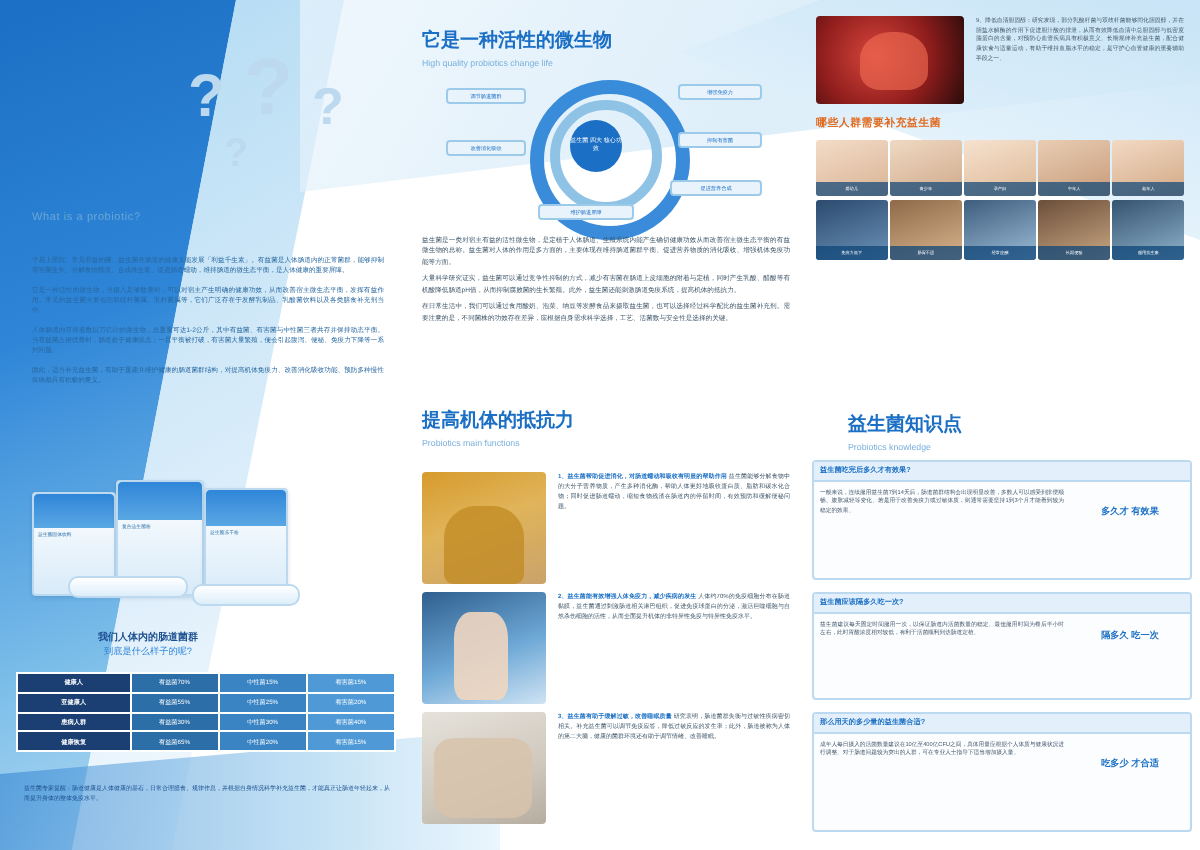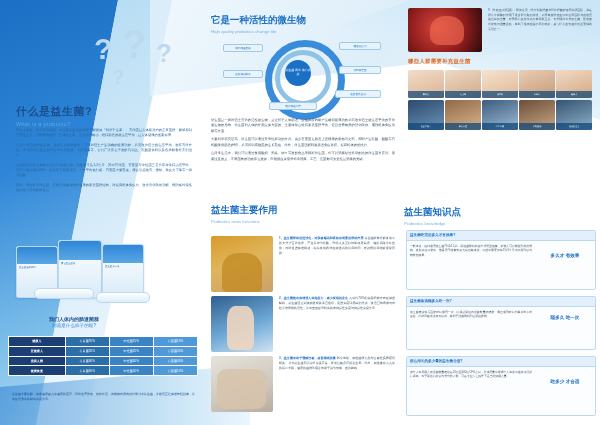--- a/index.html
+++ b/index.html
@@ -144,21 +144,21 @@
   .r-photos2{position:absolute;left:8px;top:100px;width:184px;height:30px;display:flex;gap:1.4px;}
   .p2{flex:1;border-radius:1.5px;overflow:hidden;position:relative;}
   .pA{background:linear-gradient(160deg,#2b4a6e,#6c93b8);}
   .pB{background:linear-gradient(160deg,#8e6a4a,#d8b48c);}
   .pC{background:linear-gradient(160deg,#3e5d7e,#9bbcd6);}
   .pD{background:linear-gradient(160deg,#6b4f3a,#caa782);}
   .pE{background:linear-gradient(160deg,#35536f,#8fb3cd);}
   .p2 .pl{position:absolute;left:0;right:0;bottom:0;height:7px;background:rgba(15,70,120,.75);
       color:#fff;font-size:2.1px;display:flex;align-items:center;justify-content:center;}
 
-  .r-title{position:absolute;left:4px;top:206px;}
+  .r-title{position:absolute;left:24px;top:206px;}
   .r-title .h{font-size:9.5px;font-weight:bold;color:#1b6fc4;}
   .r-title .e{font-size:4.4px;color:#7ab0dd;margin-top:2px;}
 
   .qcard{position:absolute;left:6px;width:188px;border:.7px solid #bcd9ef;border-radius:2px;background:#fbfdff;}
   .qc1{top:230px;height:58px;}
   .qc2{top:296px;height:52px;}
   .qc3{top:356px;height:58px;}
   .qhead{background:#e3f0fb;border-bottom:.7px solid #bcd9ef;font-size:3.6px;font-weight:bold;
          color:#1b6fc4;padding:2.4px 3px;}
   .qbody{padding:3px;font-size:2.85px;line-height:1.6;color:#46596b;text-align:justify;width:122px;}
@@ -180,21 +180,20 @@
   <div class="col colL">
 
     <div class="qmarks">
       <span class="q1">?</span>
       <span class="q2">?</span>
       <span class="q3">?</span>
       <span class="q4">?</span>
     </div>
 
     <div class="l-title">
-      <div class="h">什么是益生菌?</div>
       <div class="e">What is a probiotic?</div>
     </div>
 
     <div class="l-body">
       <p>平易上医院、常见有益的菌、益生菌在肠道的健康又能发展「利益千生素」。有益菌是人体肠道内的正常菌群，能够抑制有害菌生长、分解食物残渣、合成维生素、促进肠道蠕动，维持肠道的微生态平衡，是人体健康的重要屏障。</p>
       <p>它是一种活性的微生物，当摄入足够数量时，可以对宿主产生明确的健康功效，从而改善宿主微生态平衡，发挥有益作用。常见的益生菌主要包括双歧杆菌属、乳杆菌属等，它们广泛存在于发酵乳制品、乳酸菌饮料以及各类膳食补充剂当中。</p>
       <p>人体肠道内存在着数以万亿计的微生物，总重量可达1-2公斤，其中有益菌、有害菌与中性菌三者共存并保持动态平衡。当有益菌占据优势时，肠道处于健康状态；一旦平衡被打破，有害菌大量繁殖，便会引起腹泻、便秘、免疫力下降等一系列问题。</p>
       <p>因此，适当补充益生菌，有助于重建并维护健康的肠道菌群结构，对提高机体免疫力、改善消化吸收功能、预防多种慢性疾病都具有积极的意义。</p>
     </div>
 
@@ -273,21 +272,21 @@
       <div class="chip ch6">维护肠道屏障</div>
     </div>
 
     <div class="m-para">
       <p>益生菌是一类对宿主有益的活性微生物，是定植于人体肠道、生殖系统内能产生确切健康功效从而改善宿主微生态平衡的有益微生物的总称。益生菌对人体的作用是多方面的，主要体现在维持肠道菌群平衡、促进营养物质的消化吸收、增强机体免疫功能等方面。</p>
       <p>大量科学研究证实，益生菌可以通过竞争性抑制的方式，减少有害菌在肠道上皮细胞的附着与定植，同时产生乳酸、醋酸等有机酸降低肠道pH值，从而抑制腐败菌的生长繁殖。此外，益生菌还能刺激肠道免疫系统，提高机体的抵抗力。</p>
       <p>在日常生活中，我们可以通过食用酸奶、泡菜、纳豆等发酵食品来摄取益生菌，也可以选择经过科学配比的益生菌补充剂。需要注意的是，不同菌株的功效存在差异，应根据自身需求科学选择，工艺、活菌数与安全性是选择的关键。</p>
     </div>
 
     <div class="m-title2">
-      <div class="h">益生菌主要作用</div>
+      <div class="h">提高机体的抵抗力</div>
       <div class="e">Probiotics main functions</div>
     </div>
 
     <div class="func f1">
       <div class="fimg">
           <div class="ph ph-a"></div>
         </div>
       <div class="ftxt">
         <b>1、益生菌帮助促进消化，对肠道蠕动和吸收有明显的帮助作用</b>
         <span>益生菌能够分解食物中的大分子营养物质，产生多种消化酶，帮助人体更好地吸收蛋白质、脂肪和碳水化合物；同时促进肠道蠕动，缩短食物残渣在肠道内的停留时间，有效预防和缓解便秘问题。</span>

